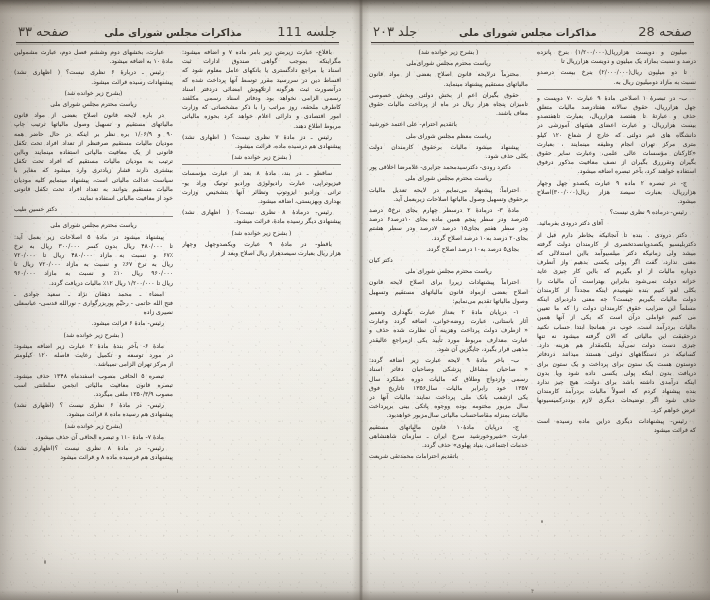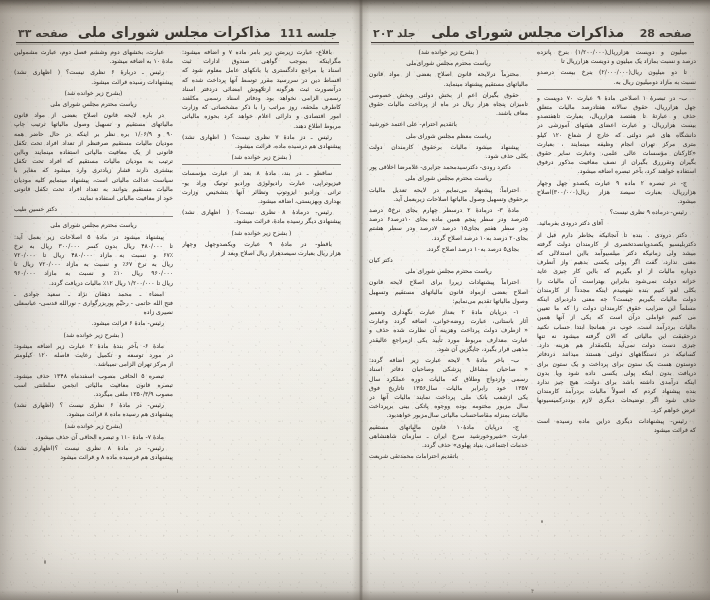--- a/index.html
+++ b/index.html
@@ -108,28 +108,28 @@
   .running-head {
     position: relative;
     display: flex;
     align-items: baseline;
     justify-content: space-between;
     height: 16px;
     padding: 0 4px 1px 4px;
     color: #2a251f;
   }
   .rh-side {
-    font-size: 11px;
-    font-weight: bold;
+    font-size: 13px;
+    font-weight: normal;
     letter-spacing: .2px;
     white-space: nowrap;
     opacity: .88;
   }
   .rh-title {
-    font-size: 14px;
+    font-size: 10px;
     font-weight: bold;
     letter-spacing: .3px;
     white-space: nowrap;
     opacity: .92;
   }
   .head-rule {
     margin: 1px 2px 4px 2px;
     height: 0;
     border-top: 1.6px solid rgba(30,26,21,.82);
     box-shadow: 0 1.6px 0 rgba(30,26,21,.30);

